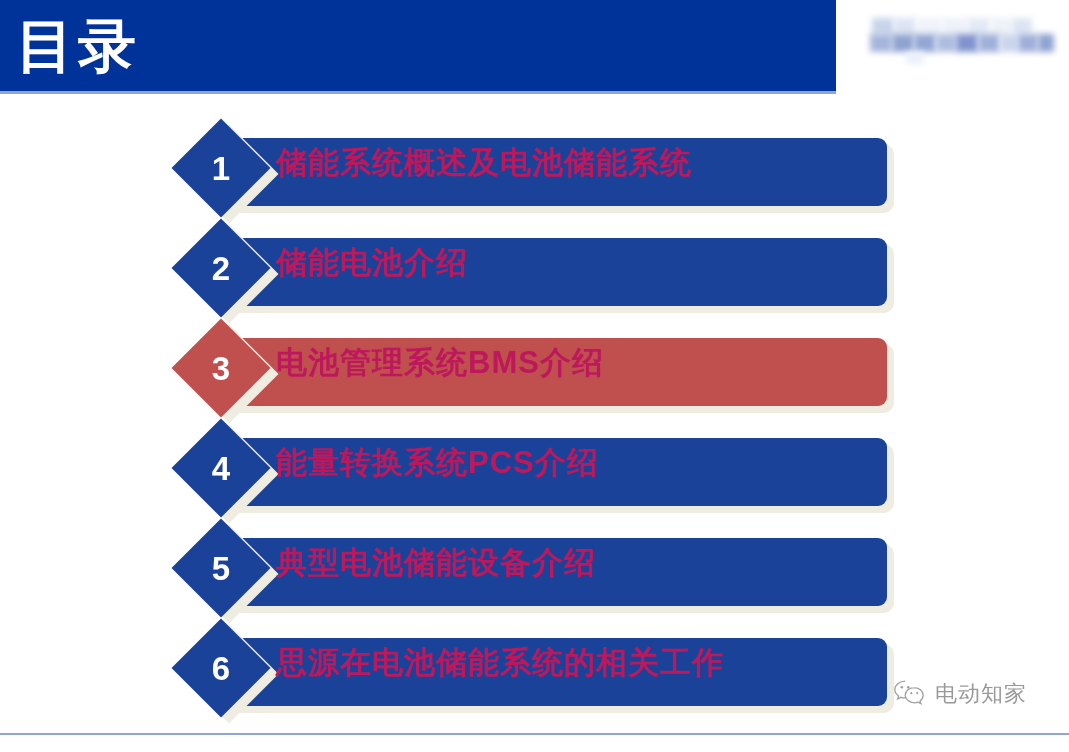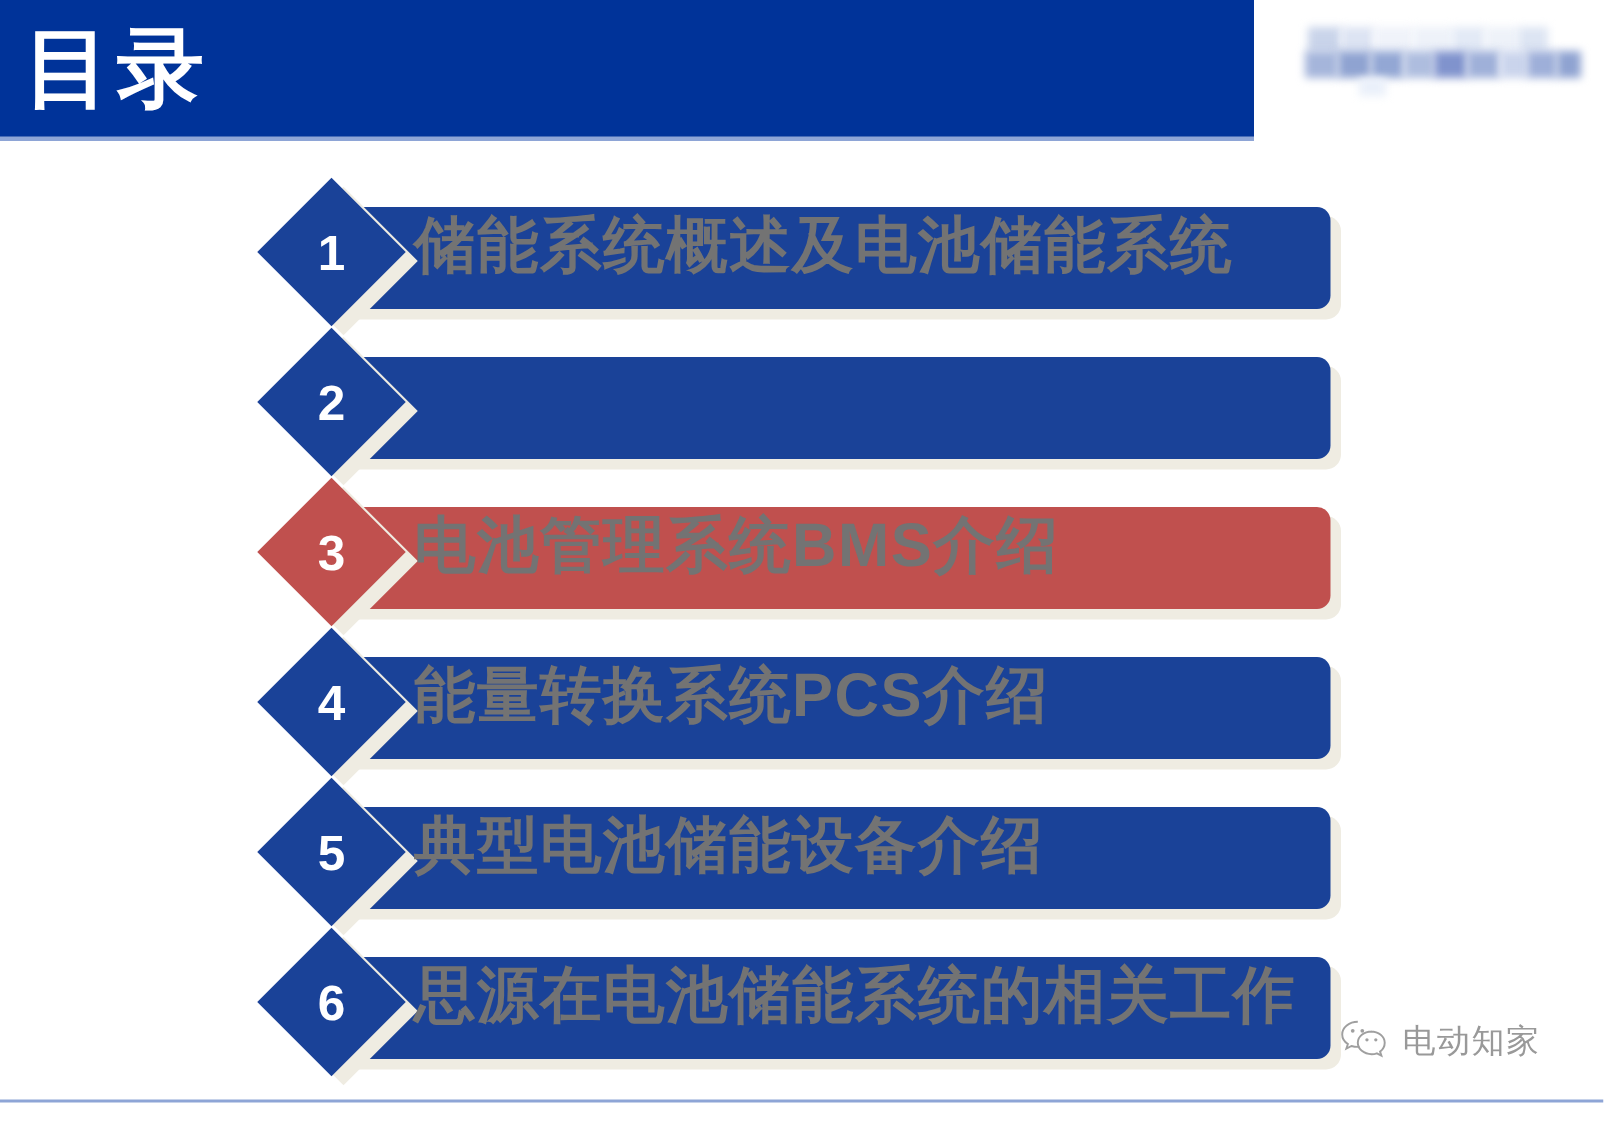--- a/index.html
+++ b/index.html
@@ -168,22 +168,22 @@
     z-index: 4;
   }
 
   .bar-label {
     position: absolute;
     left: 276px;
     top: 13px;
     height: 50px;
     display: flex;
     align-items: center;
-    color: #737373;
-    font-size: 41px;
+    color: #be185d;
+    font-size: 31px;
     font-weight: bold;
     letter-spacing: 1px;
     white-space: nowrap;
     z-index: 3;
   }
 
   
   .footer-rule {
     position: absolute;
     left: 0;
@@ -256,20 +256,21 @@
       <div class="diamond-num">1</div>
       <div class="bar-label">储能系统概述及电池储能系统</div>
     </div>
 
     <div class="toc-row r1">
       <div class="bar-shadow"></div>
       <div class="bar blue"></div>
       <div class="diamond-shadow"></div>
       <div class="diamond blue"></div>
       <div class="diamond-num">2</div>
+      <div class="bar-label">储能电池介绍</div>
     </div>
 
     <div class="toc-row r2">
       <div class="bar-shadow"></div>
       <div class="bar red"></div>
       <div class="diamond-shadow"></div>
       <div class="diamond red"></div>
       <div class="diamond-num">3</div>
       <div class="bar-label">电池管理系统BMS介绍</div>
     </div>

